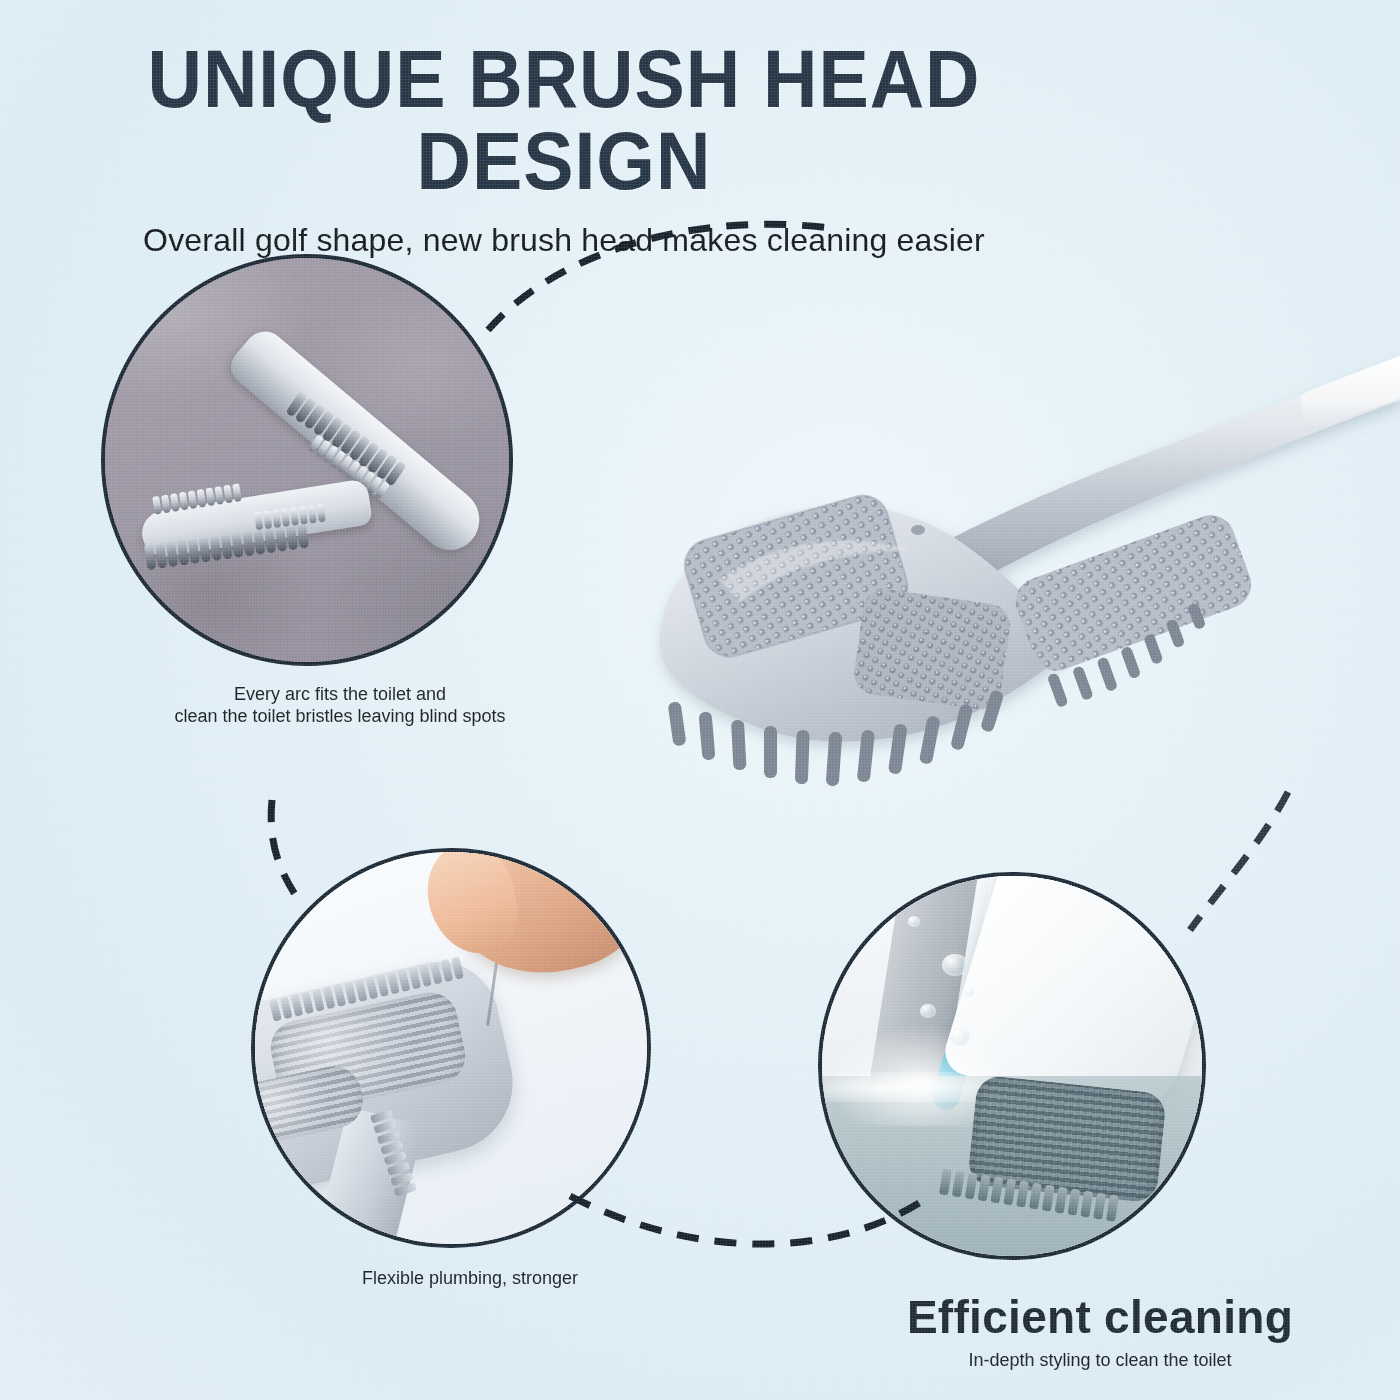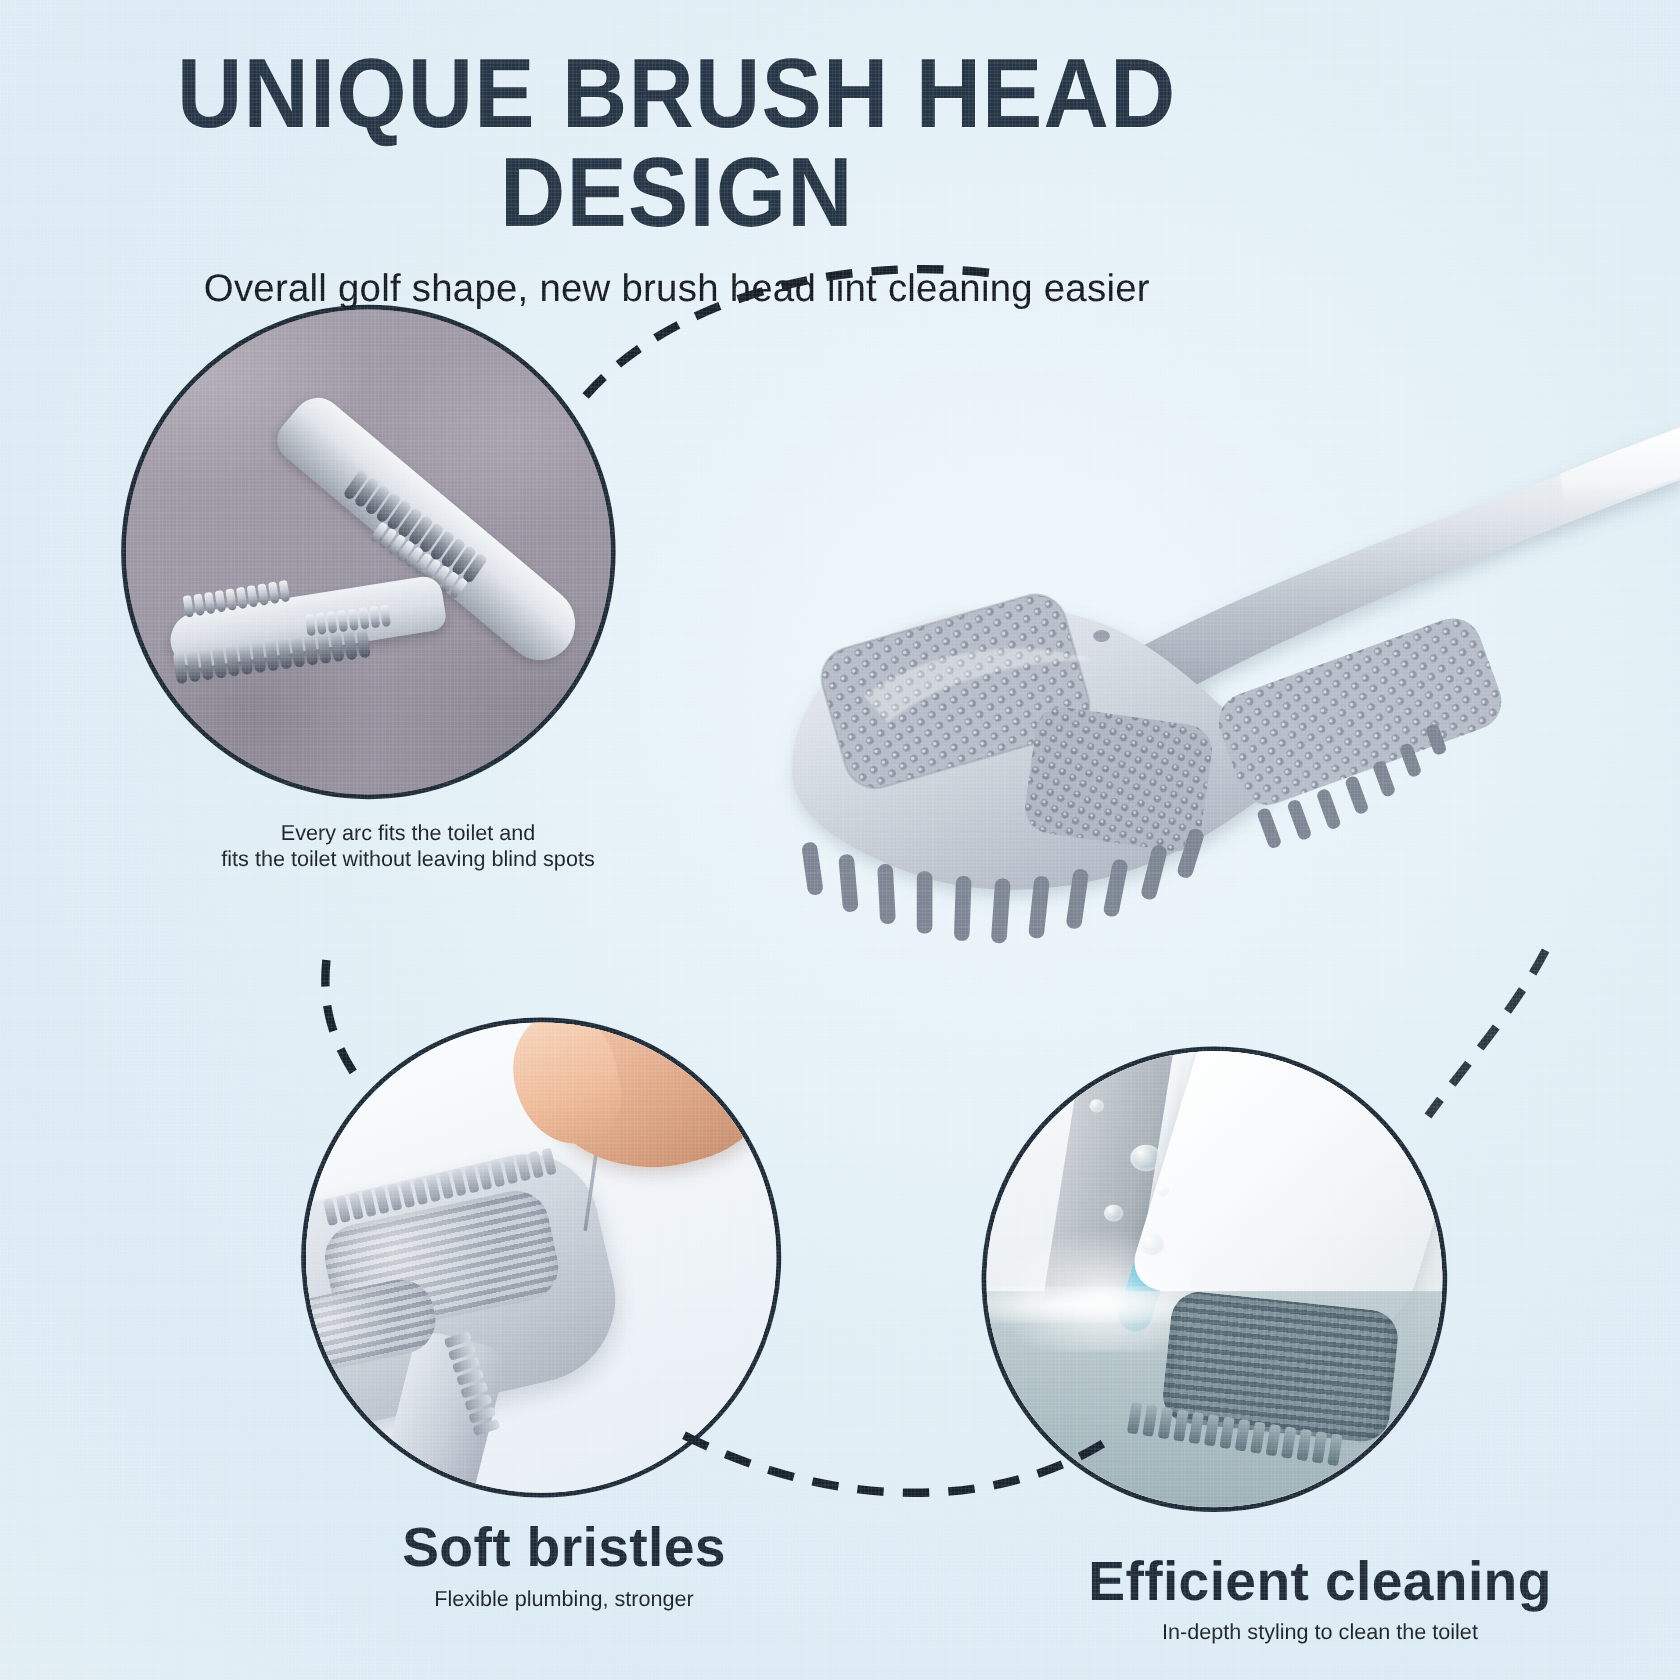--- a/index.html
+++ b/index.html
@@ -153,21 +153,21 @@
   #cap-soft{left:160px;top:1262px;width:620px;}
   #cap-eff {left:790px;top:1290px;width:620px;}
 </style>
 </head>
 <body>
 
 <div id="stage">
 
   <div class="header">
     <h1 class="title">UNIQUE BRUSH HEAD DESIGN</h1>
-    <p class="subtitle">Overall golf shape, new brush head lint cleaning easier</p>
+    <p class="subtitle">Overall golf shape, new brush head makes cleaning easier</p>
   </div>
 
   <div id="product">
     <svg width="800" height="580" viewBox="0 0 800 580">
       <defs>
         <linearGradient id="gHandle" x1="0" y1="0" x2="0" y2="1">
           <stop offset="0%" stop-color="#f6f8fa"></stop>
           <stop offset="30%" stop-color="#dfe4ea"></stop>
           <stop offset="62%" stop-color="#b9c0ca"></stop>
           <stop offset="100%" stop-color="#99a1ad"></stop>
@@ -415,26 +415,25 @@
     <path d="M272 800 C268 840 278 868 296 896" fill="none" stroke="#17222c" stroke-width="7" stroke-linecap="butt" stroke-dasharray="22 16"></path>
 
     <path d="M570 1196 C700 1262 840 1258 930 1196" fill="none" stroke="#17222c" stroke-width="7" stroke-linecap="butt" stroke-dasharray="22 16"></path>
 
     <path d="M1288 792 C1262 842 1222 886 1190 930" fill="none" stroke="#17222c" stroke-width="7" stroke-linecap="butt" stroke-dasharray="22 16" opacity=".9"></path>
   </svg>
 
   <div class="cap" id="cap-golf">
     <p>
       <span>Every arc fits the toilet and</span><br>
-      <span>fits the toilet without leaving blind spots</span>
+      <span>clean the toilet bristles leaving blind spots</span>
     </p>
   </div>
 
   <div class="cap" id="cap-soft">
-    <h3>Soft bristles</h3>
     <p>
       <span>Flexible plumbing, stronger</span><br>
     </p>
   </div>
 
   <div class="cap" id="cap-eff">
     <h3>Efficient cleaning</h3>
     <p>
       <span>In-depth styling to clean the toilet</span>
     </p>

